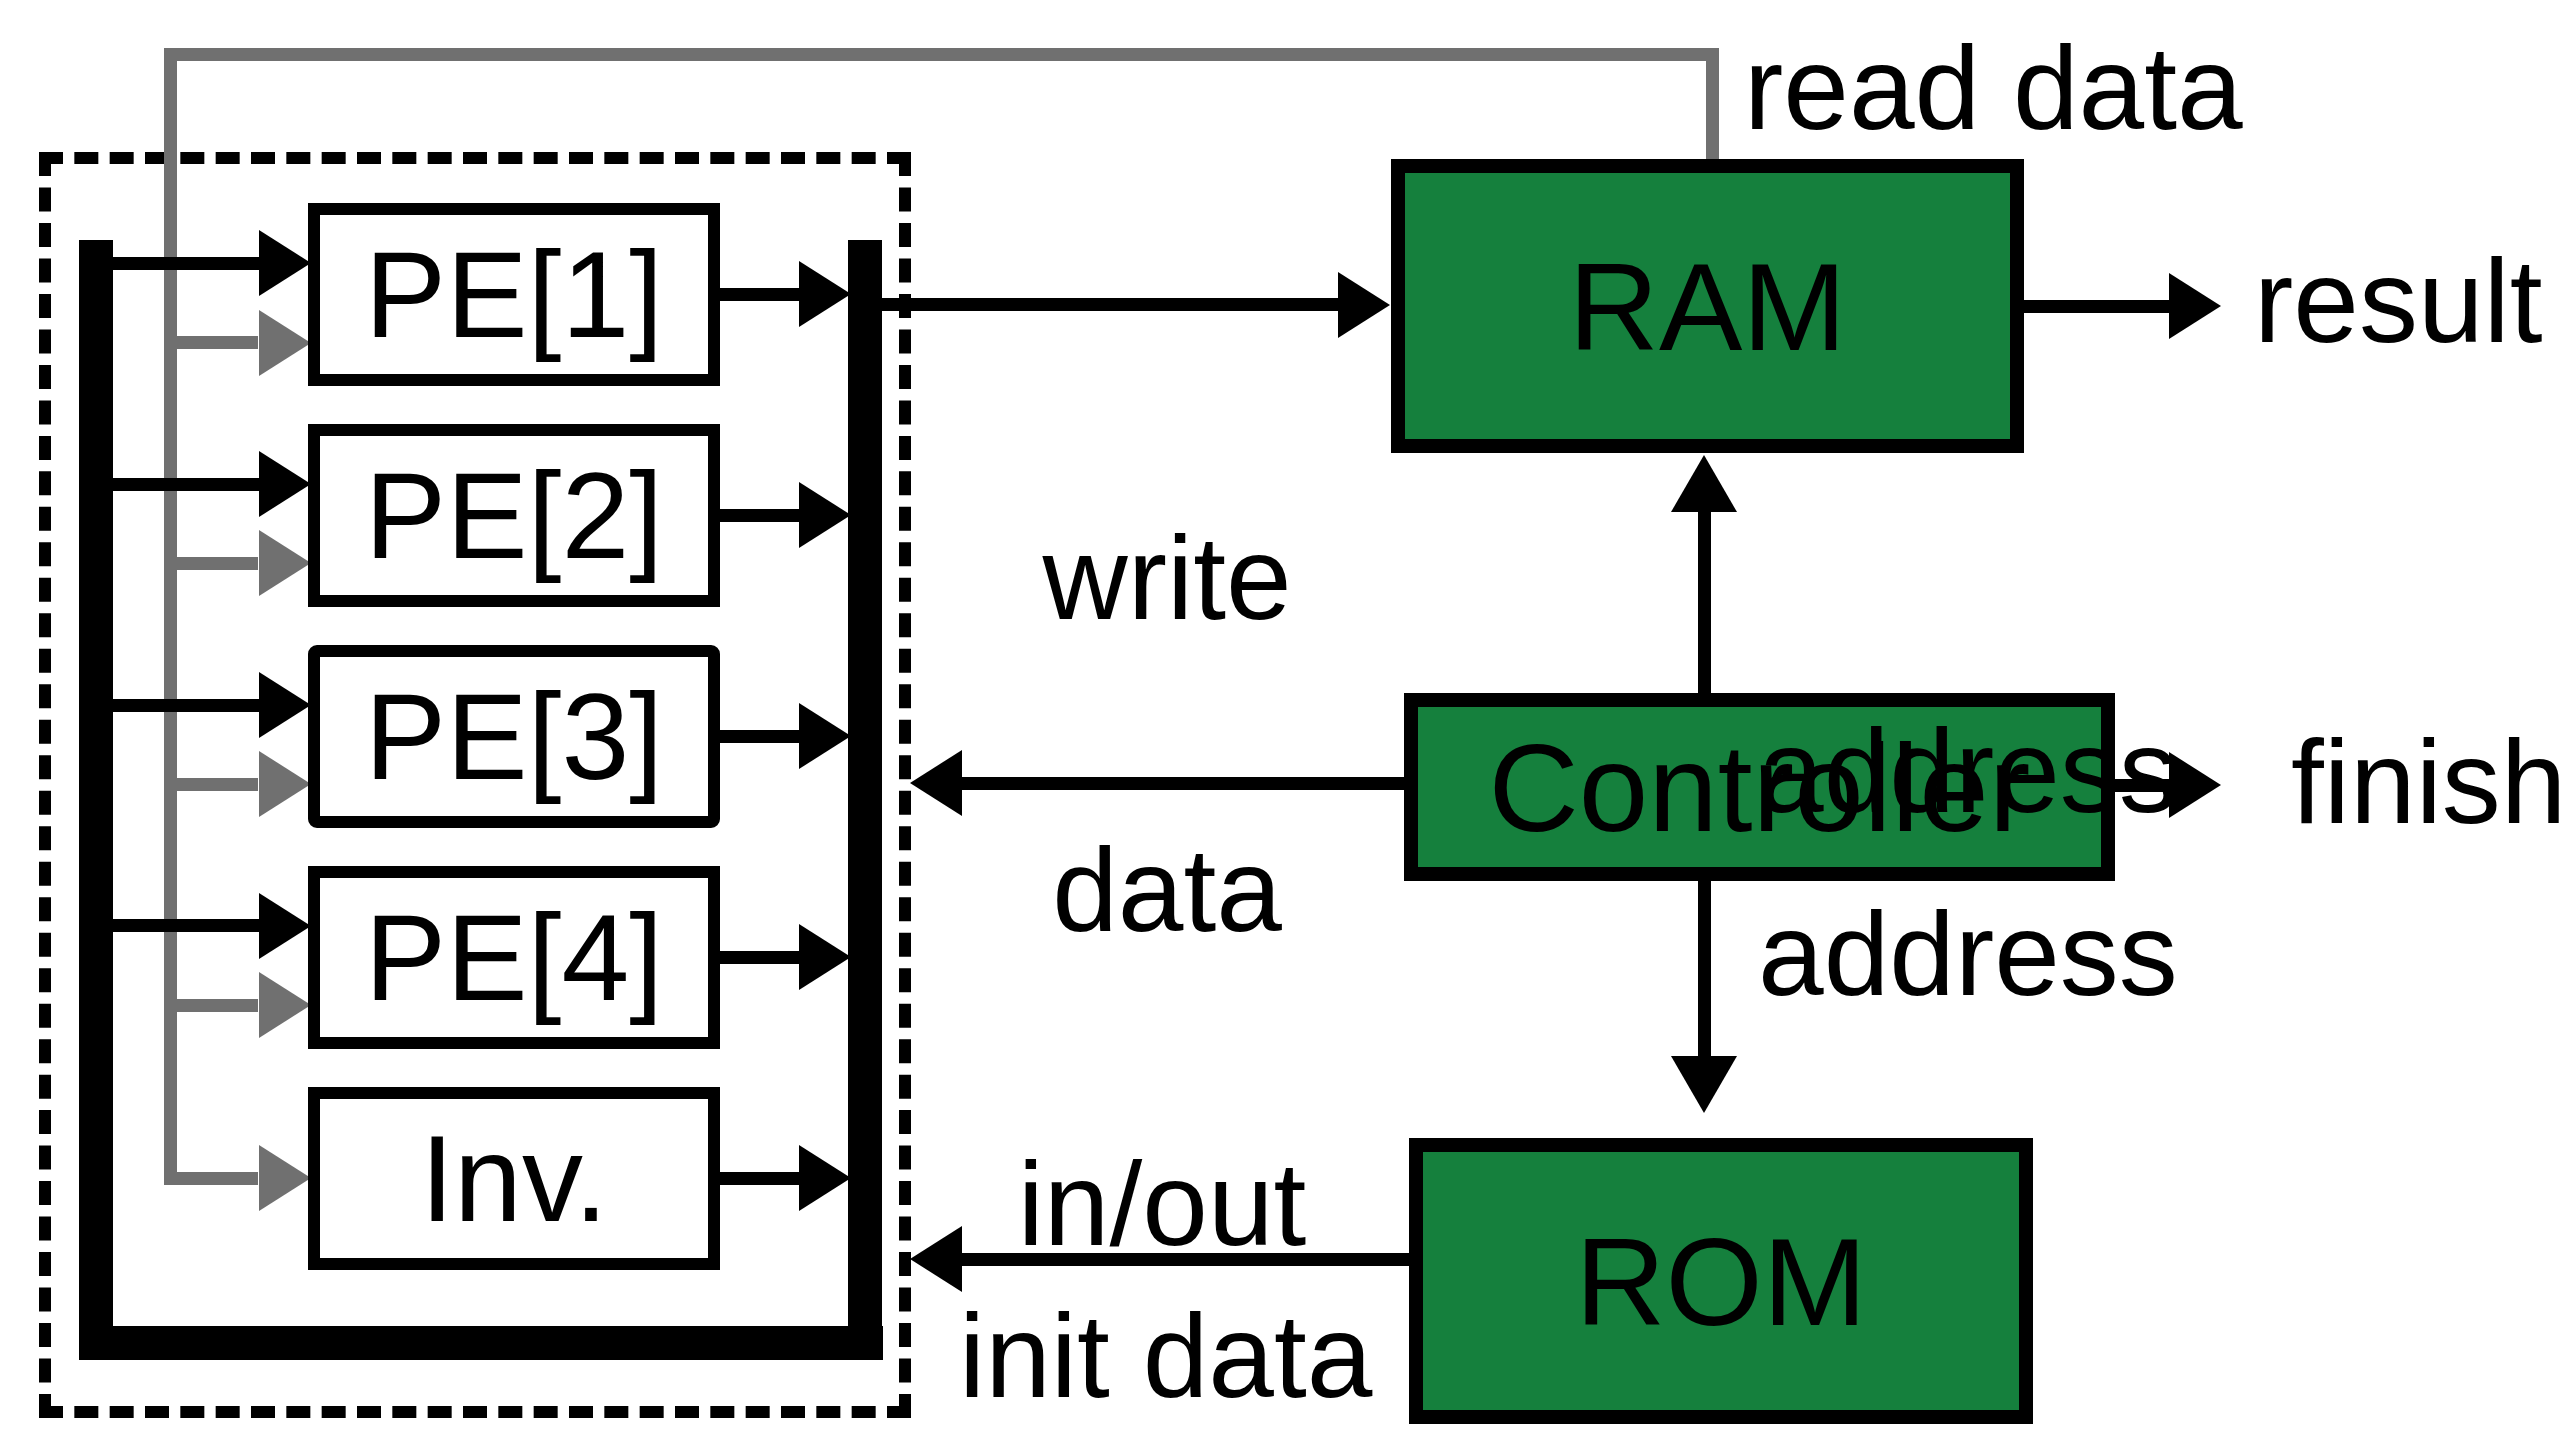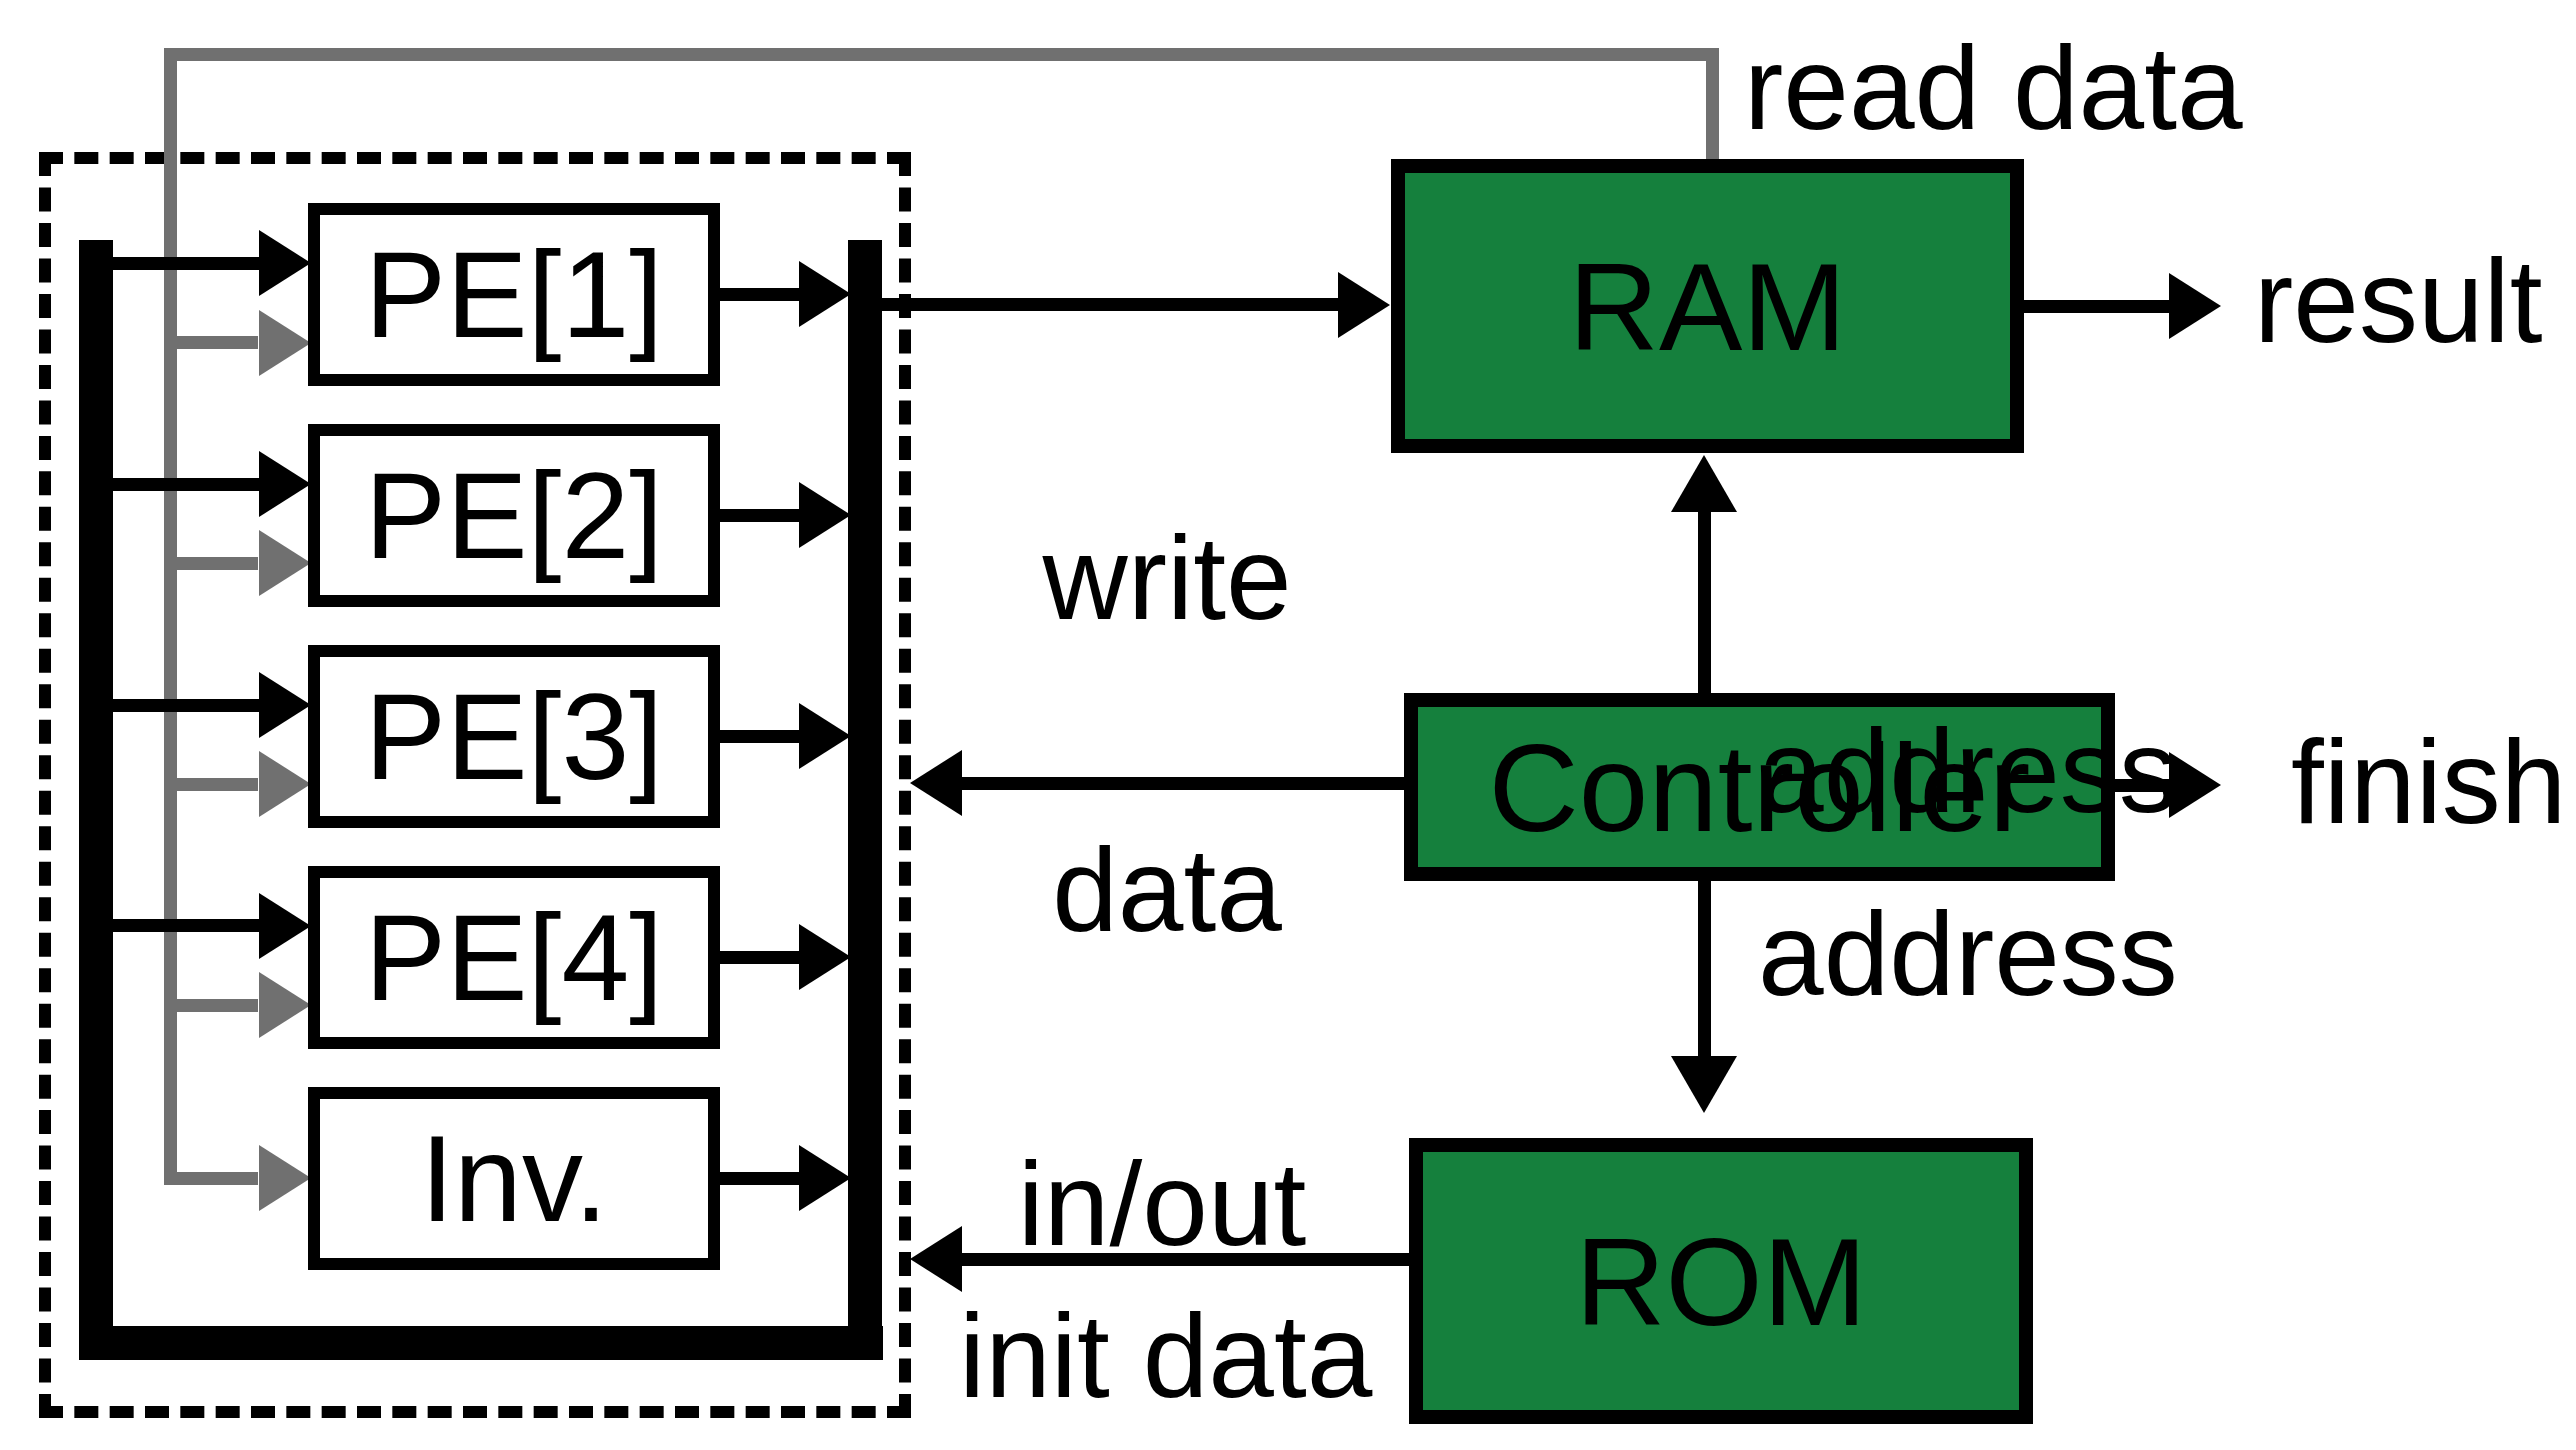--- a/index.html
+++ b/index.html
@@ -58,21 +58,21 @@
   <div class="pebox" style="top:424px;">
     <span>PE[2]</span>
   </div>
   <div class="line z4" style="left:720px;top:509px;width:79px;height:13px;"></div>
   <div class="head-r z4" style="left:799px;top:482px;"></div>
 
   <div class="line z4" style="left:113px;top:699px;width:146px;height:13px;"></div>
   <div class="head-r z4" style="left:259px;top:672px;"></div>
   <div class="gline z3" style="left:177px;top:778px;width:81px;height:13px;"></div>
   <div class="head-r ghead-r z3" style="left:259px;top:751px;"></div>
-  <div class="pebox" style="top:645px;">
+  <div class="pebox" style="top:645px;border-radius:9px;">
     <span>PE[3]</span>
   </div>
   <div class="line z4" style="left:720px;top:730px;width:79px;height:13px;"></div>
   <div class="head-r z4" style="left:799px;top:703px;"></div>
 
   <div class="line z4" style="left:113px;top:919px;width:146px;height:13px;"></div>
   <div class="head-r z4" style="left:259px;top:893px;"></div>
   <div class="gline z3" style="left:177px;top:999px;width:81px;height:13px;"></div>
   <div class="head-r ghead-r z3" style="left:259px;top:972px;"></div>
   <div class="pebox" style="top:866px;">

